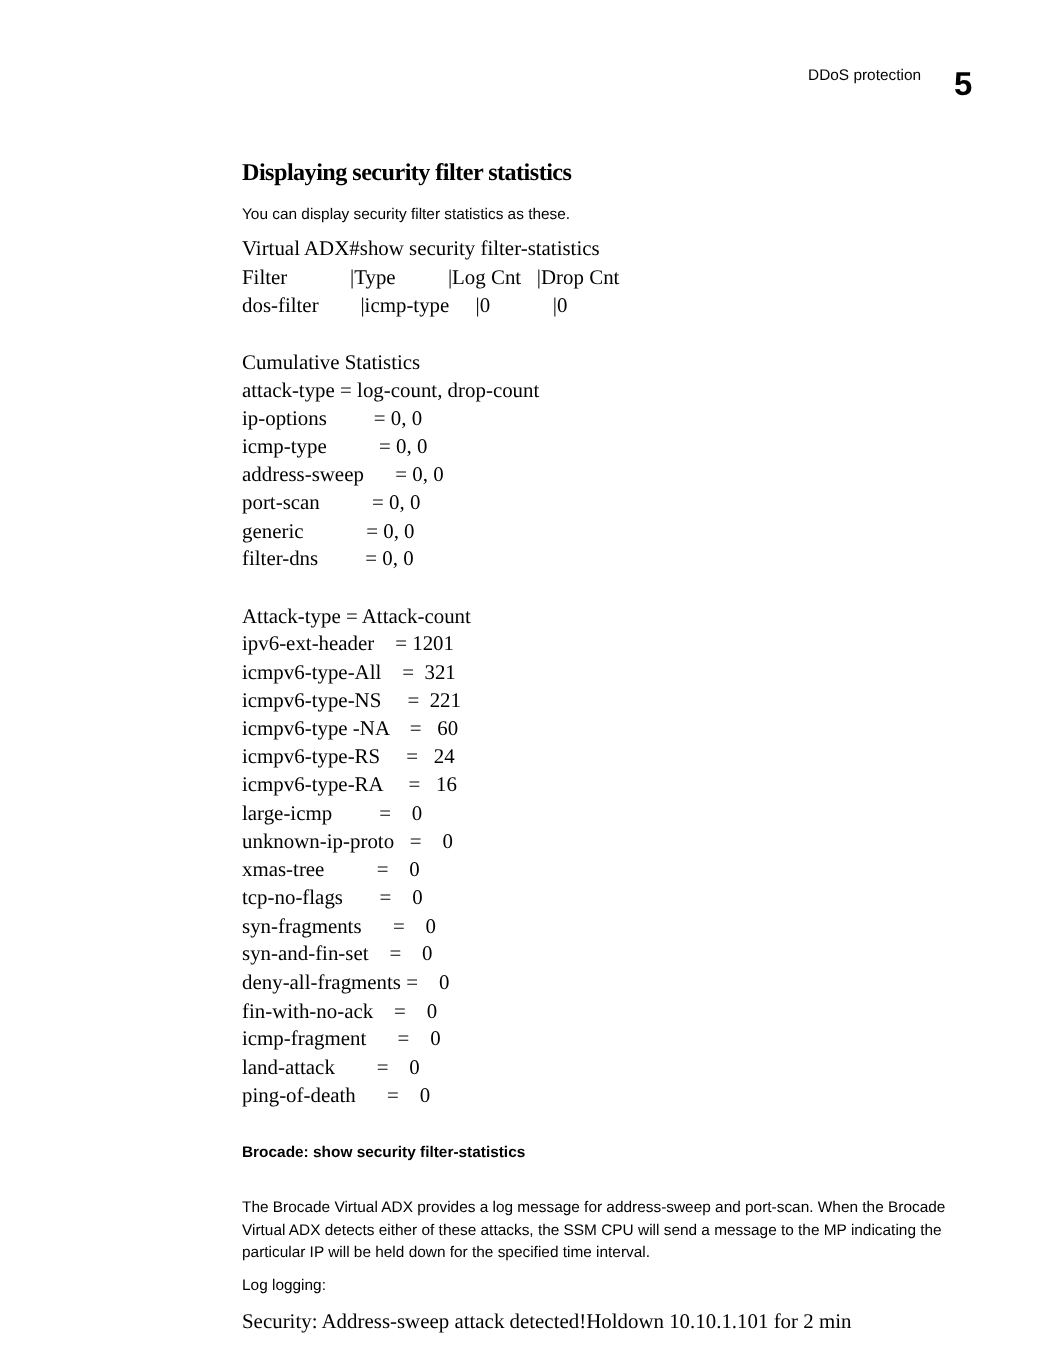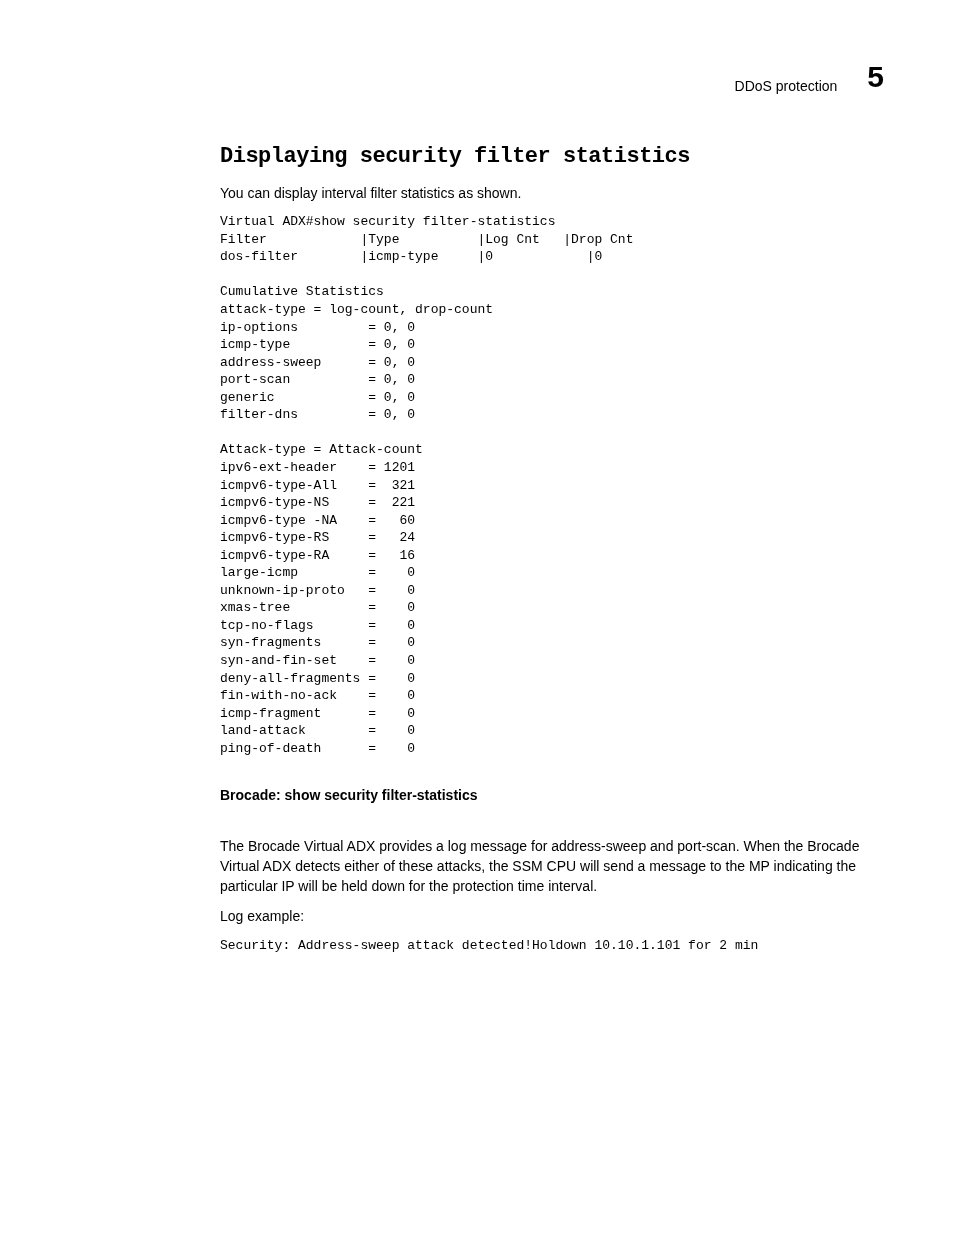--- a/index.html
+++ b/index.html
@@ -13,47 +13,47 @@
   .page {
     width: 954px;
     height: 1235px;
     position: relative;
     box-sizing: border-box;
     padding: 60px 70px 60px 220px;
   }
   .header-line {
     display: flex;
     justify-content: flex-end;
-    align-items: flex-end;
+    align-items: flex-start;
     gap: 30px;
     margin-bottom: 50px;
   }
   .header-label {
     font-size: 14px;
     color: #000;
   }
   .chapter-number {
     font-size: 30px;
     font-weight: bold;
     font-family: Arial, Helvetica, sans-serif;
   }
   h2.section-title {
-    font-family: Liberation Mono, monospace;
+    font-family: Liberation Serif, serif;
     font-size: 22px;
     font-weight: bold;
     letter-spacing: -0.5px;
     margin: 0 0 14px 0;
   }
   p {
     margin: 0 0 10px 0;
     line-height: 1.45;
   }
   pre.codeblock {
-    font-family: Liberation Mono, monospace;
-    font-size: 13px;
+    font-family: Liberation Serif, serif;
+    font-size: 19px;
     line-height: 1.35;
     white-space: pre;
     margin: 8px 0 28px 0;
   }
   .bold {
     font-weight: bold;
   }
   .syntax-line {
     margin: 12px 0 30px 0;
   }
@@ -63,21 +63,21 @@
 
 <div class="page">
 
   <div class="header-line">
     <span class="header-label">DDoS protection</span>
     <span class="chapter-number">5</span>
   </div>
 
   <h2 class="section-title">Displaying security filter statistics</h2>
 
-  <p>You can display interval filter statistics as shown.</p>
+  <p>You can display security filter statistics as these.</p>
 
   <pre class="codeblock">Virtual ADX#show security filter-statistics
 Filter            |Type          |Log Cnt   |Drop Cnt
 dos-filter        |icmp-type     |0            |0
 
 Cumulative Statistics
 attack-type = log-count, drop-count
 ip-options         = 0, 0
 icmp-type          = 0, 0
 address-sweep      = 0, 0
@@ -103,19 +103,19 @@
 icmp-fragment      =    0
 land-attack        =    0
 ping-of-death      =    0</pre>
 
 
   <p class="syntax-line">
     <span class="bold">Brocade:  </span><span class="bold">show security filter-statistics</span>
   </p>
 
 
-  <p>The Brocade Virtual ADX provides a log message for address-sweep and port-scan. When the Brocade Virtual ADX detects either of these attacks, the SSM CPU will send a message to the MP indicating the particular IP will be held down for the protection time interval.</p>
+  <p>The Brocade Virtual ADX provides a log message for address-sweep and port-scan. When the Brocade Virtual ADX detects either of these attacks, the SSM CPU will send a message to the MP indicating the particular IP will be held down for the specified time interval.</p>
 
-  <p>Log example:</p>
+  <p>Log logging:</p>
 
   <pre class="codeblock">Security: Address-sweep attack detected!Holdown 10.10.1.101 for 2 min</pre>
 
 </div>
 
 </body></html>

